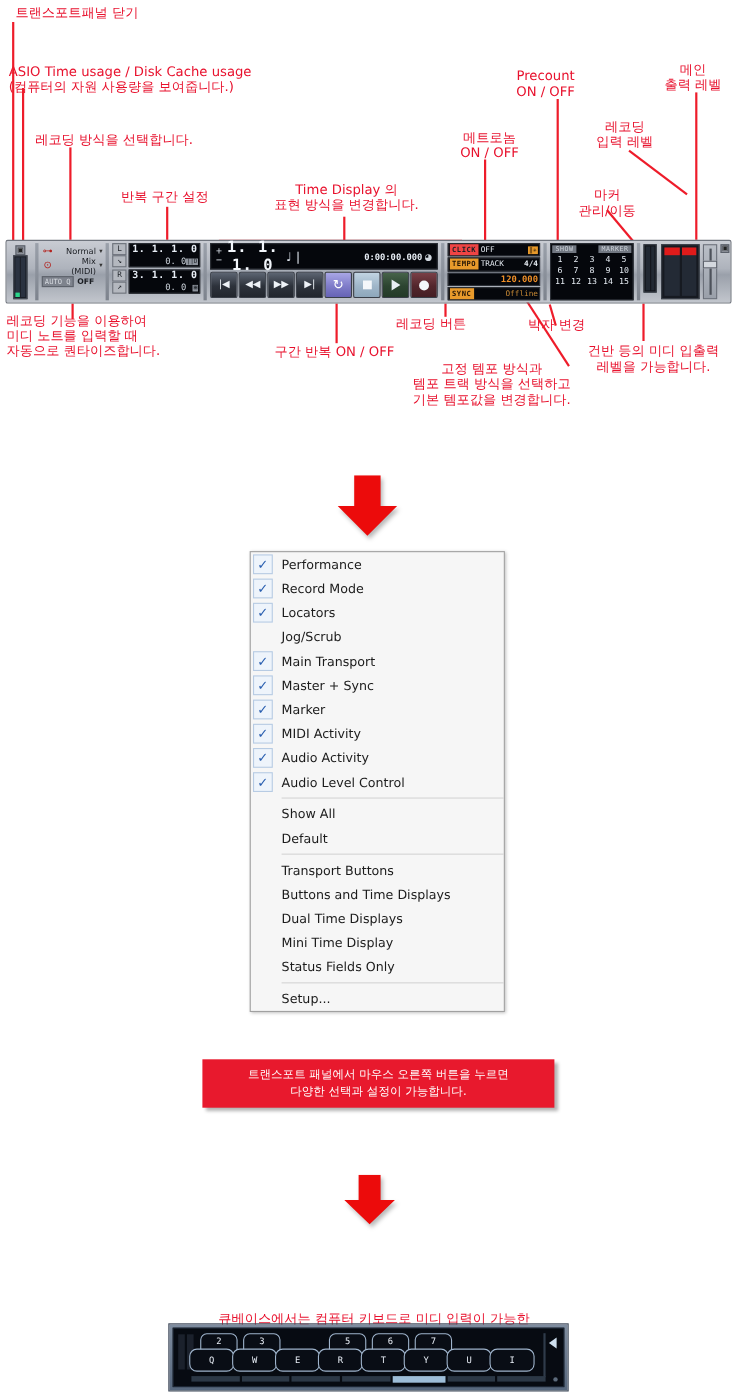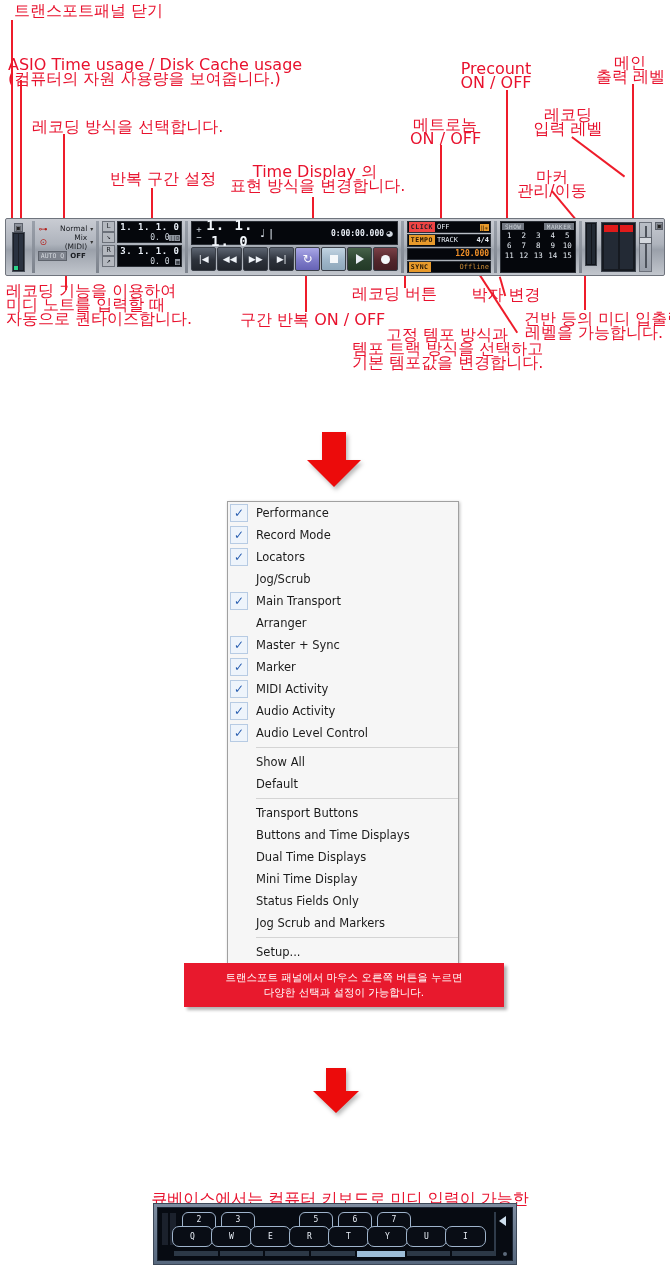--- a/index.html
+++ b/index.html
@@ -10,21 +10,21 @@
     font-family: "DejaVu Sans", "Liberation Sans", sans-serif;
     position: relative;
     overflow: hidden;
   }
 
   
   .anno {
     position: absolute;
     color: #e8112d;
     font-family: "DejaVu Sans", "Liberation Sans", sans-serif;
-    font-size: 16px;
+    font-size: 12px;
     line-height: 14px;
     white-space: pre;
     letter-spacing: 0px;
   }
   .anno.c { text-align: center; }
   .anno.l { text-align: left; }
 
   
   .line { position:absolute; background:#ee1c2a; }
 
@@ -408,24 +408,20 @@
     <span class="mlabel">Locators</span>
   </div>
   <div class="mrow plain">
     <span class="mchk"></span>
     <span class="mlabel">Jog/Scrub</span>
   </div>
   <div class="mrow">
     <span class="mchk on">✓</span>
     <span class="mlabel">Main Transport</span>
   </div>
-  <div class="mrow plain">
-    <span class="mchk"></span>
-    <span class="mlabel">Arranger</span>
-  </div>
   <div class="mrow">
     <span class="mchk on">✓</span>
     <span class="mlabel">Master + Sync</span>
   </div>
   <div class="mrow">
     <span class="mchk on">✓</span>
     <span class="mlabel">Marker</span>
   </div>
   <div class="mrow">
     <span class="mchk on">✓</span>
@@ -465,24 +461,20 @@
     <span class="mchk"></span>
     <span class="mlabel">Dual Time Displays</span>
   </div>
   <div class="mrow plain">
     <span class="mchk"></span>
     <span class="mlabel">Mini Time Display</span>
   </div>
   <div class="mrow plain">
     <span class="mchk"></span>
     <span class="mlabel">Status Fields Only</span>
-  </div>
-  <div class="mrow plain">
-    <span class="mchk"></span>
-    <span class="mlabel">Jog Scrub and Markers</span>
   </div>
 
   <div class="mdiv"></div>
 
   <div class="mrow plain">
     <span class="mchk"></span>
     <span class="mlabel">Setup...</span>
   </div>
 </div>
 

